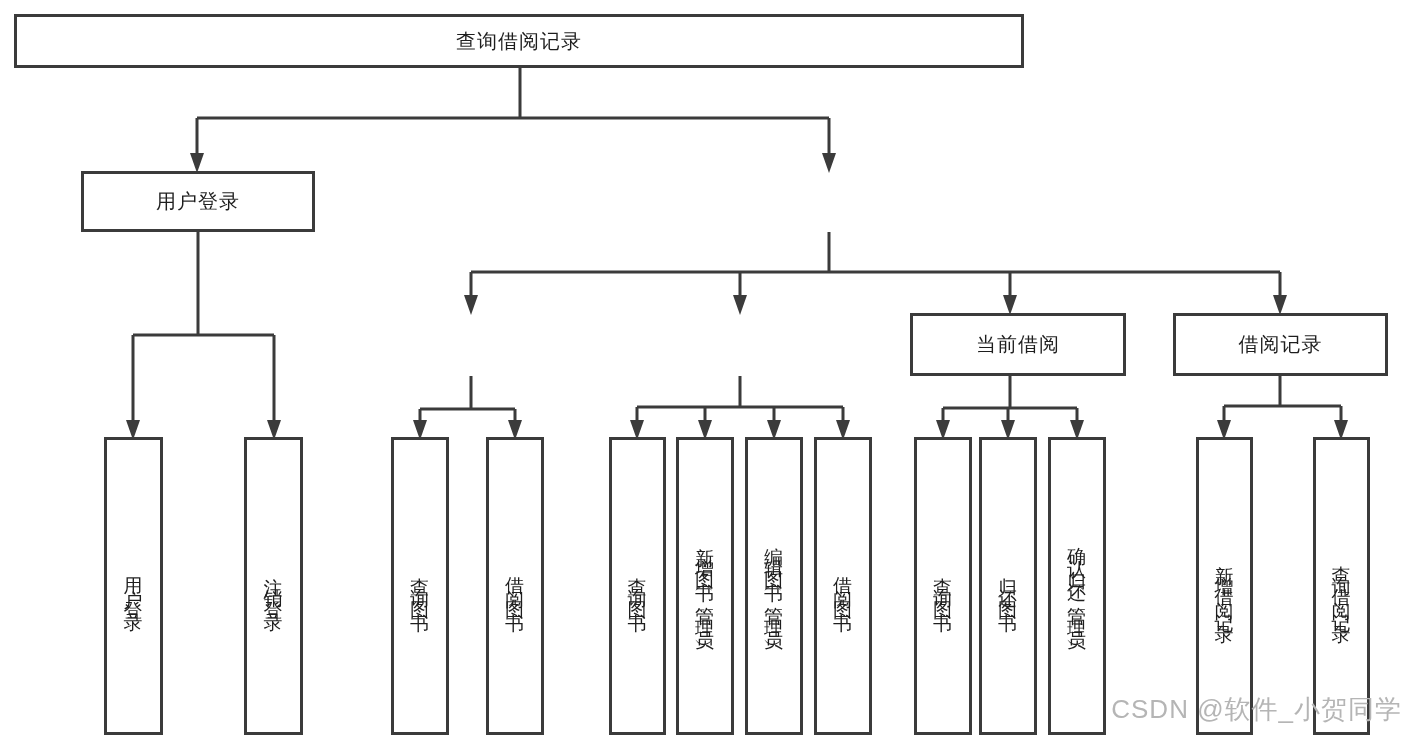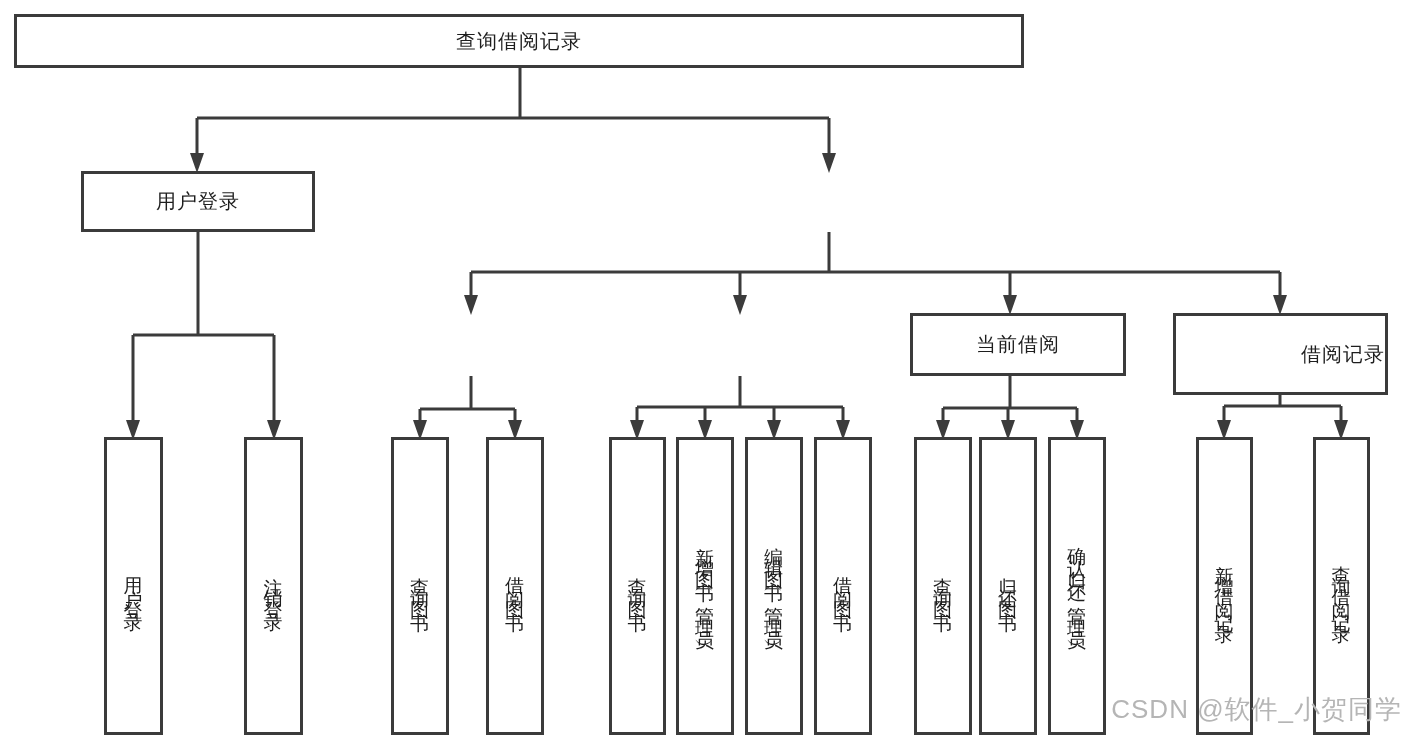--- a/index.html
+++ b/index.html
@@ -43,21 +43,21 @@
     line-height: 1;
     white-space: nowrap;
   }
   
   .n-root { left: 14px;  top: 14px;  width: 1010px; height: 54px; }
   .n-l2a  { left: 81px;  top: 171px; width: 234px;  height: 61px; }
   .n-l2b  { left: 711px; top: 171px; width: 235px;  height: 61px; }
   .n-l3a  { left: 363px; top: 313px; width: 217px;  height: 63px; }
   .n-l3b  { left: 633px; top: 313px; width: 215px;  height: 63px; }
   .n-l3c  { left: 902px; top: 313px; width: 216px;  height: 63px; margin-left: 8px; }
-  .n-l3d  { left: 1173px;top: 313px; width: 215px;  height: 82px; justify-content: flex-end; }
+  .n-l3d  { left: 1173px;top: 313px; width: 215px;  height: 63px; }
   .leaf   { top: 437px; height: 298px; width: 58px; }
   .n-g1c1 { left: 104px; width: 59px; }
   .n-g1c2 { left: 244px; width: 59px; }
   .n-g2c1 { left: 391px; }
   .n-g2c2 { left: 486px; }
   .n-g3c1 { left: 609px; width: 57px; }
   .n-g3c2 { left: 676px; }
   .n-g3c3 { left: 745px; }
   .n-g3c4 { left: 814px; }
   .n-g4c1 { left: 914px; }

